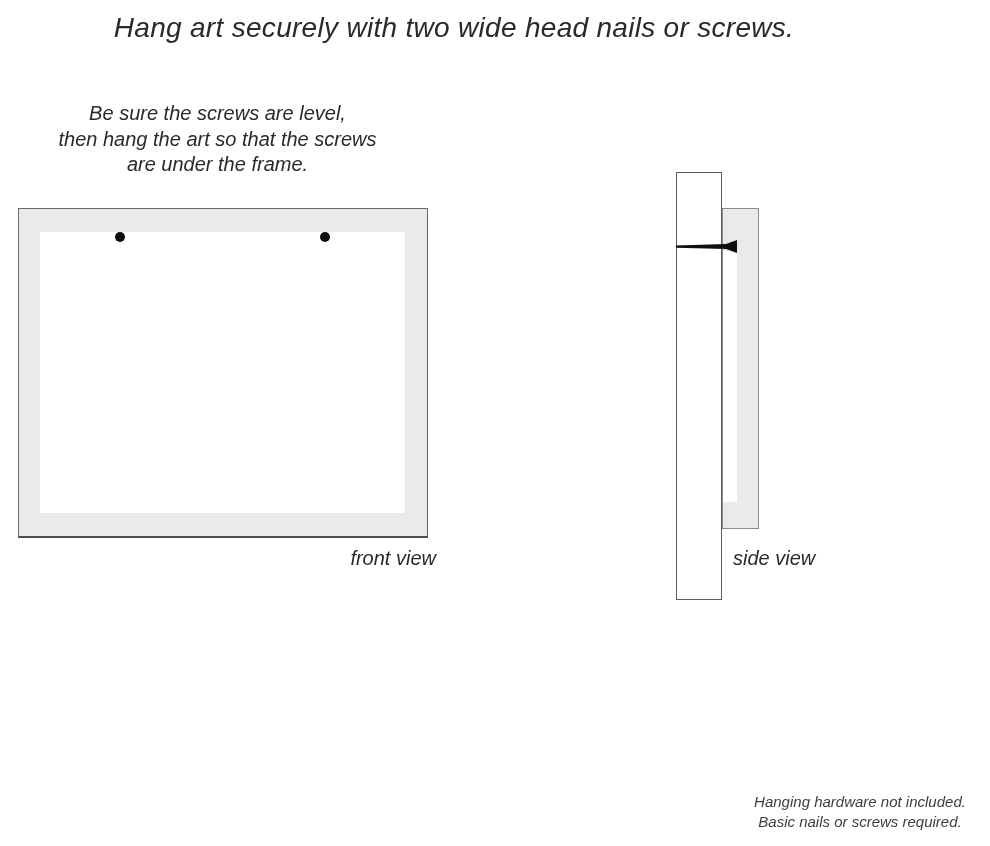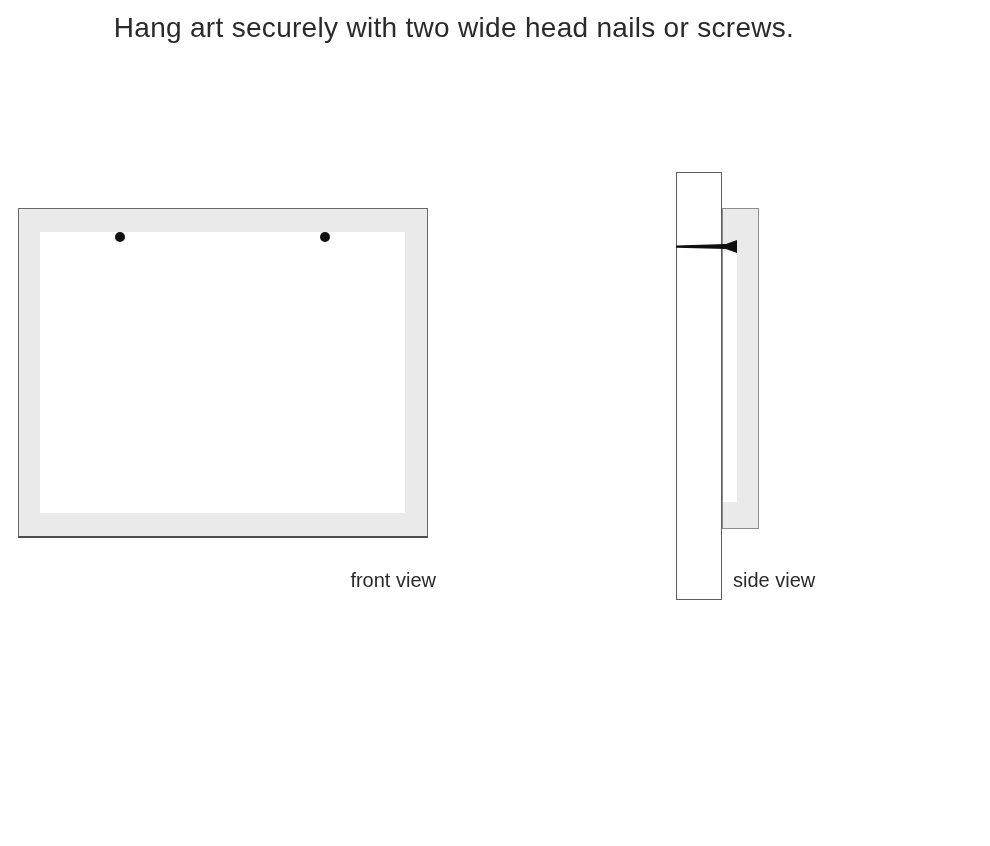--- a/index.html
+++ b/index.html
@@ -8,20 +8,21 @@
     background: #ffffff;
     font-family: "Liberation Sans", sans-serif;
   }
   .canvas {
     position: relative;
     width: 990px;
     height: 846px;
     background: var(--background, #ffffff);
     overflow: hidden;
     color: var(--text, #2a2a2a);
+    font-style: italic;
   }
   .title {
     position: absolute;
     top: 12px;
     left: 0;
     width: 908px;
     text-align: center;
     font-size: 28px;
     font-weight: 300;
     letter-spacing: 0.3px;
@@ -61,21 +62,21 @@
     top: 232px;
     width: 10px; height: 10px;
     border-radius: 50%;
     background: var(--nail, #0f0f0f);
   }
   .screw-dot.s1 { left: 115px; }
   .screw-dot.s2 { left: 320px; }
 
   .view-label {
     position: absolute;
-    top: 568px;
+    top: 546px;
     font-size: 20px;
     font-weight: 300;
     line-height: 24px;
     color: var(--text, #2a2a2a);
   }
   .front-label { left: 236px; width: 200px; text-align: right; }
   .side-label  { left: 733px; text-align: right; }
 
   
   .side-wall {
@@ -122,30 +123,39 @@
     color: var(--footnote-text, #3d3d3d);
   }
 </style>
 </head>
 <body>
 
 <div class="canvas">
 
   <div class="title">Hang art securely with two wide head nails or screws.</div>
 
+  <div class="instruction left-col">
+    <div>Be sure the screws are level,</div>
+    <div>then hang the art so that the screws</div>
+    <div>are under the frame.</div>
+  </div>
 
 
   <div class="front-frame"></div>
   <div class="front-inner"></div>
   <div class="screw-dot s1"></div>
   <div class="screw-dot s2"></div>
   <div class="view-label front-label">front view</div>
 
   <div class="side-frame"></div>
   <div class="side-frame-inner"></div>
   <div class="side-wall"></div>
   <svg class="nail-svg" viewBox="0 0 75 22" xmlns="http://www.w3.org/2000/svg">
     <polygon points="6,9.6 56,7.9 67,4.0 67,17.0 56,13.1 6,11.8" fill="#0f0f0f"></polygon>
   </svg>
   <div class="view-label side-label">side view</div>
 
+  <div class="footnote">
+    <div>Hanging hardware not included.</div>
+    <div>Basic nails or screws required.</div>
+  </div>
 
 </div>
 
 </body></html>

